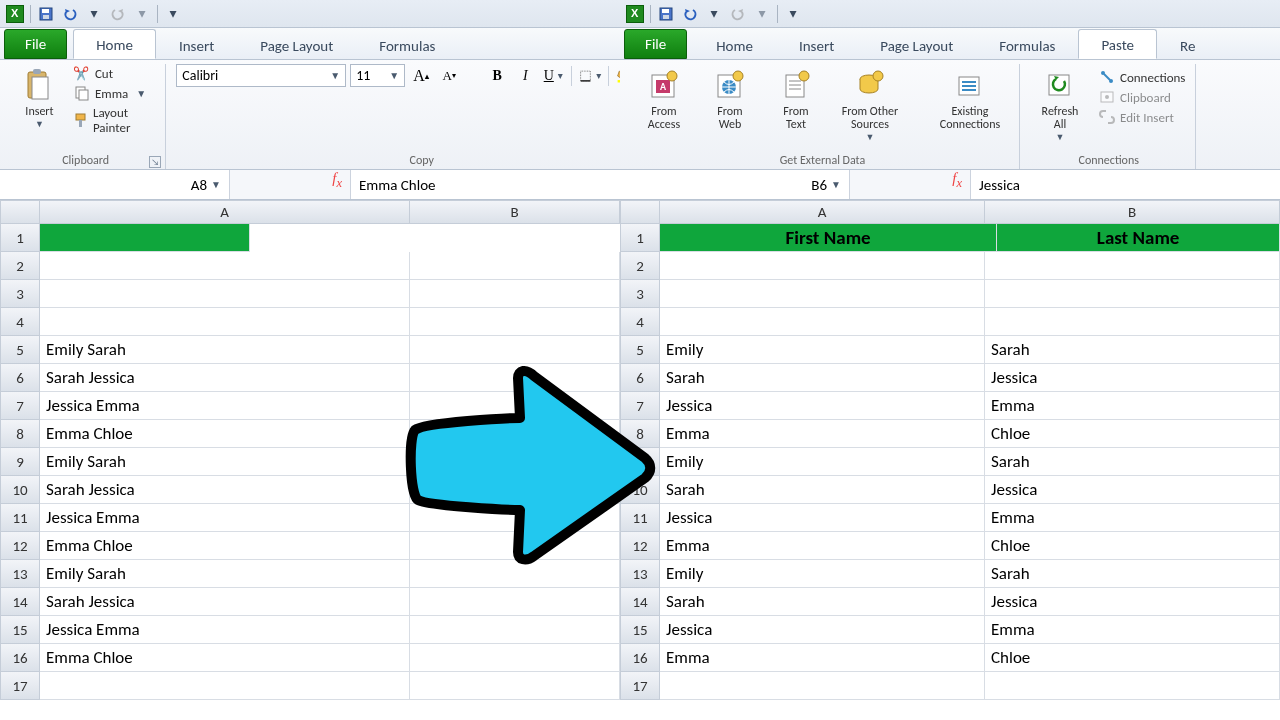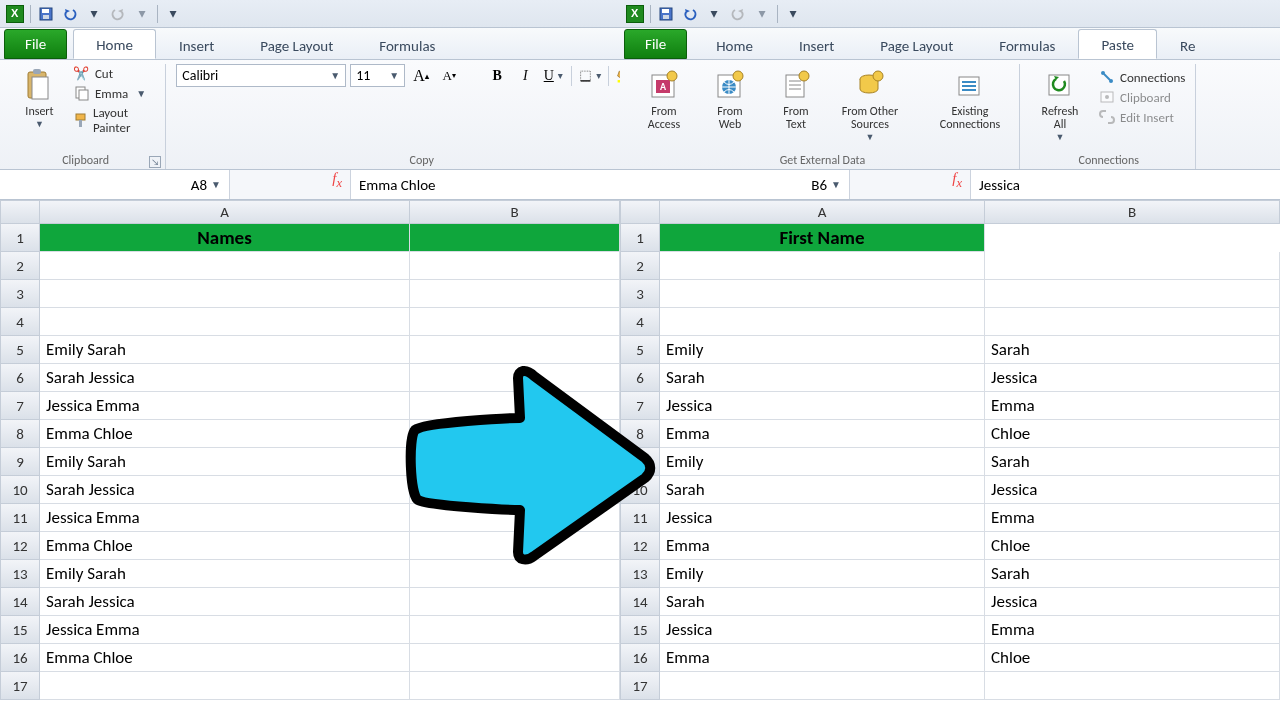--- a/index.html
+++ b/index.html
@@ -200,21 +200,20 @@
       </div>
   </div>
   <div class="grid" id="grid-left">
       <div class="colhdr">
         <div class="corner"></div>
         <div class="ch" style="width: 370px;">A</div>
         <div class="ch" style="width: 210px;">B</div>
       </div>
       <div class="row h1">
         <div class="rh">1</div>
-        <div class="cell" style="width: 370px;">Names</div>
         <div class="cell" style="width: 210px;"></div>
       </div>
       <div class="row">
         <div class="rh">2</div>
         <div class="cell" style="width: 370px;"></div>
         <div class="cell" style="width: 210px;"></div>
       </div>
       <div class="row">
         <div class="rh">3</div>
         <div class="cell" style="width: 370px;"></div>
@@ -452,21 +451,22 @@
       </div>
   </div>
   <div class="grid" id="grid-right">
       <div class="colhdr">
         <div class="corner"></div>
         <div class="ch" style="width: 325px;">A</div>
         <div class="ch" style="width: 295px;">B</div>
       </div>
       <div class="row h1">
         <div class="rh">1</div>
-        <div class="cell" style="width: 325px;">First Name</div>
+        <div class="cell" style="width: 352px;">First Name</div>
+        <div class="cell" style="width: 295px;">Last Name</div>
       </div>
       <div class="row">
         <div class="rh">2</div>
         <div class="cell" style="width: 325px;"></div>
         <div class="cell" style="width: 295px;"></div>
       </div>
       <div class="row">
         <div class="rh">3</div>
         <div class="cell" style="width: 325px;"></div>
         <div class="cell" style="width: 295px;"></div>

